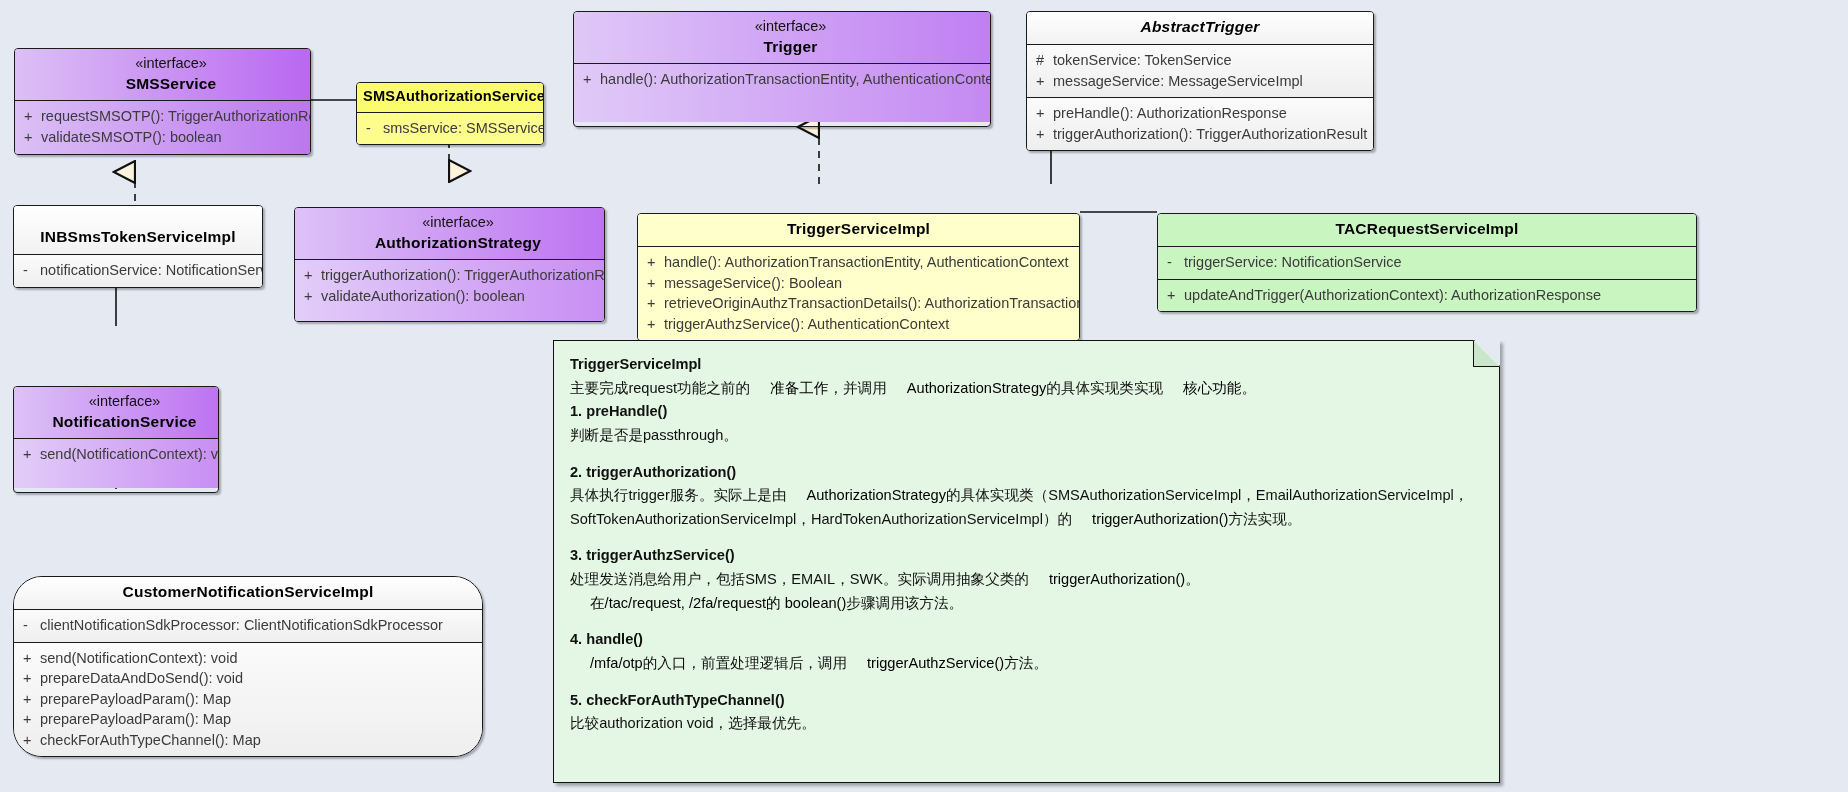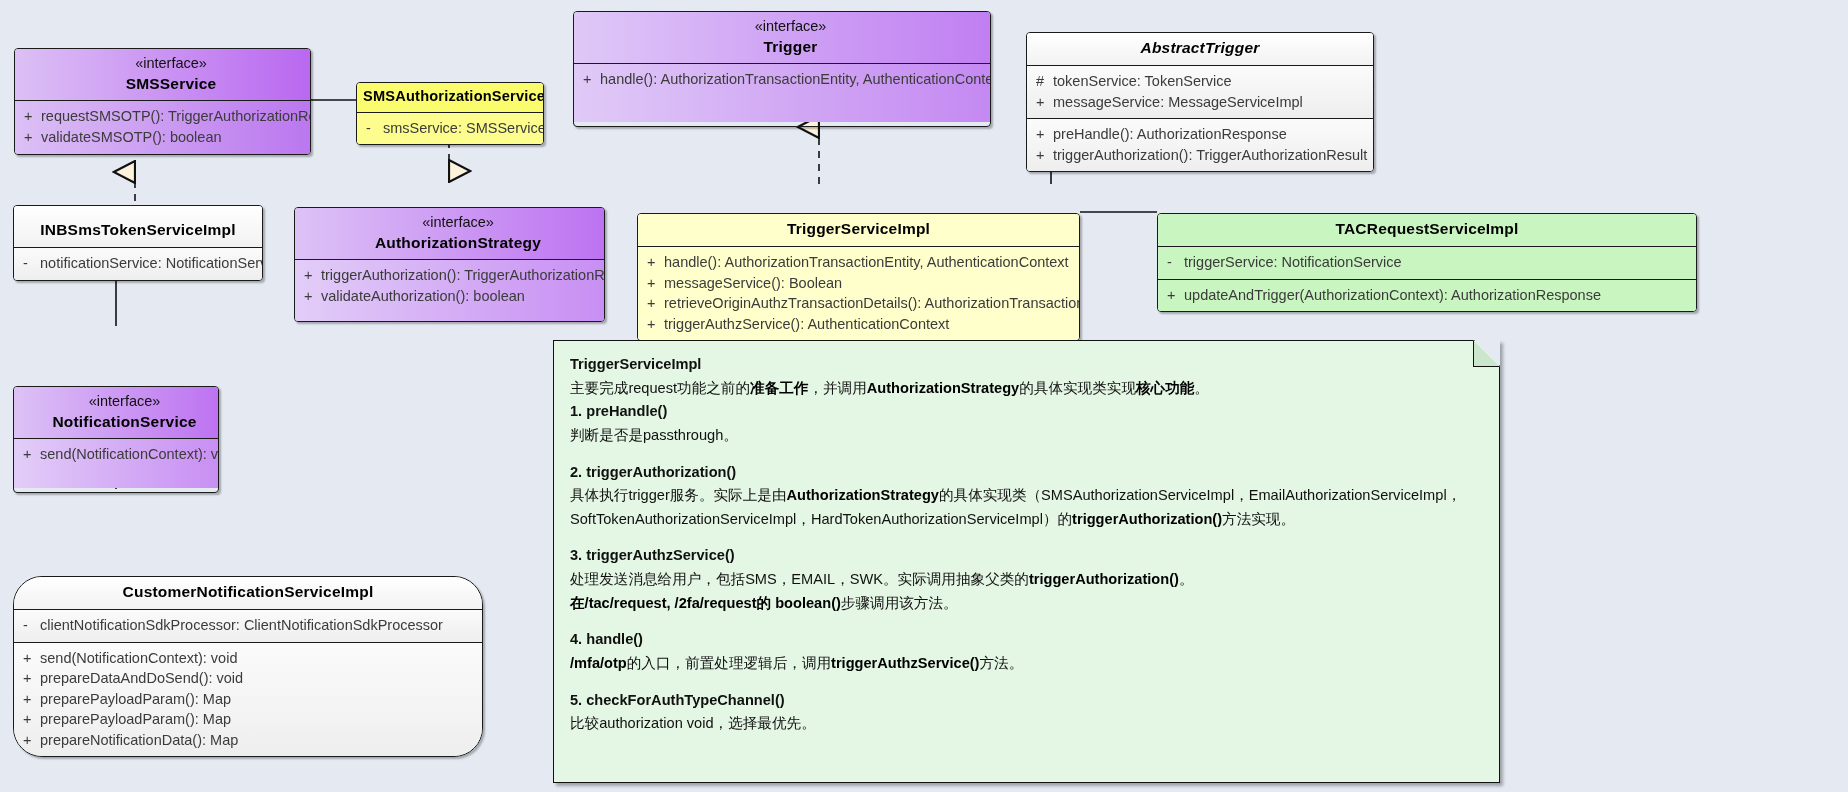--- a/index.html
+++ b/index.html
@@ -109,21 +109,21 @@
   }
   .note p{
     margin:0;
     font-size:14.6px;
     line-height:1.62;
     color:#101010;
     white-space:nowrap;
   }
   .note p.b{font-weight:bold;}
   .note p.gap{height:13px;}
-  .note b{font-weight:bold;color:#000;}
+  .note b{font-weight:normal;color:#000;padding-left:20px;}
 </style>
 </head>
 <body>
 
 <div id="canvas">
 
   <svg id="wires" viewBox="0 0 1848 792" width="1848" height="792">
     <defs>
       <marker id="hollowTri" viewBox="0 0 14 14" refX="7" refY="13.4" markerWidth="15" markerHeight="15" orient="auto-start-reverse">
         <path d="M7,1 L13.4,13.4 L0.6,13.4 Z" fill="#fdf3dd" stroke="#111" stroke-width="1.3"></path>
@@ -198,21 +198,21 @@
       <span class="cname">Trigger</span>
     </div>
     <div class="sect" style="height:59px;">
       <div class="row">
         <span class="vis">+</span>
         <span class="sig">handle(): AuthorizationTransactionEntity, AuthenticationContext</span>
       </div>
     </div>
   </div>
 
-  <div class="uml white" style="left:1026px;top:11px;width:348px;margin-top:21px;">
+  <div class="uml white" style="left:1026px;top:11px;width:348px;">
     <div class="hdr" style="padding:5px 6px 6px 6px;">
       <span class="cname italic">AbstractTrigger</span>
     </div>
     <div class="sect">
       <div class="row">
         <span class="vis">#</span>
         <span class="sig">tokenService: TokenService</span>
       </div>
       <div class="row">
         <span class="vis">+</span>
@@ -225,21 +225,21 @@
         <span class="sig">preHandle(): AuthorizationResponse</span>
       </div>
       <div class="row">
         <span class="vis">+</span>
         <span class="sig">triggerAuthorization(): TriggerAuthorizationResult</span>
       </div>
     </div>
   </div>
 
   <div class="uml white" style="left:13px;top:205px;width:250px;">
-    <div class="hdr" style="padding:14px 6px 6px 6px;">
+    <div class="hdr" style="padding:21px 6px 6px 6px;">
       <span class="cname">INBSmsTokenServiceImpl</span>
     </div>
     <div class="sect">
       <div class="row">
         <span class="vis">-</span>
         <span class="sig">notificationService: NotificationService</span>
       </div>
     </div>
   </div>
 
@@ -337,21 +337,21 @@
       <div class="row">
         <span class="vis">+</span>
         <span class="sig">preparePayloadParam(): Map</span>
       </div>
       <div class="row">
         <span class="vis">+</span>
         <span class="sig">preparePayloadParam(): Map</span>
       </div>
       <div class="row">
         <span class="vis">+</span>
-        <span class="sig">prepareNotificationData(): Map</span>
+        <span class="sig">checkForAuthTypeChannel(): Map</span>
       </div>
     </div>
   </div>
 
   <div class="note" style="left:553px;top:340px;width:947px;height:443px;">
     <div class="body">
       <div id="note-lines">
           <p class="b">TriggerServiceImpl</p>
           <p>主要完成request功能之前的<b>准备工作</b>，并调用<b>AuthorizationStrategy</b>的具体实现类实现<b>核心功能</b>。</p>
           <p class="b">1. preHandle()</p>

